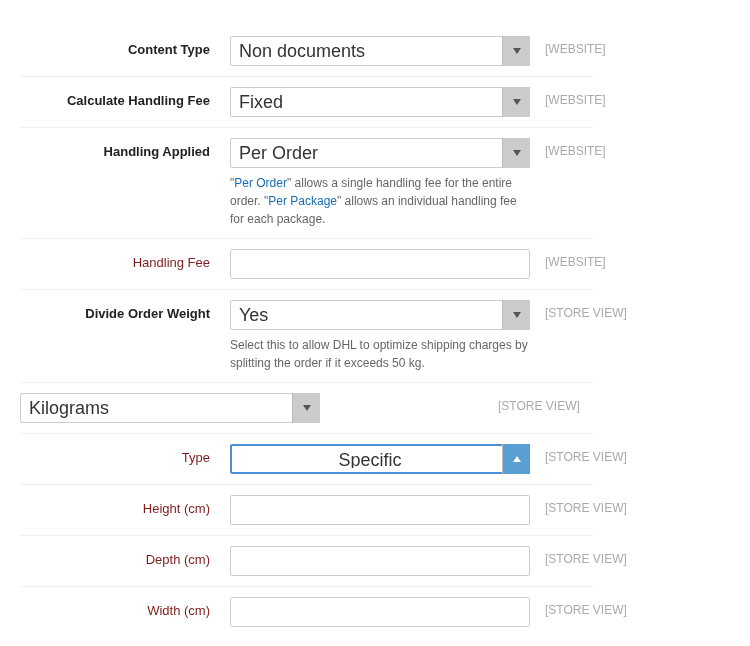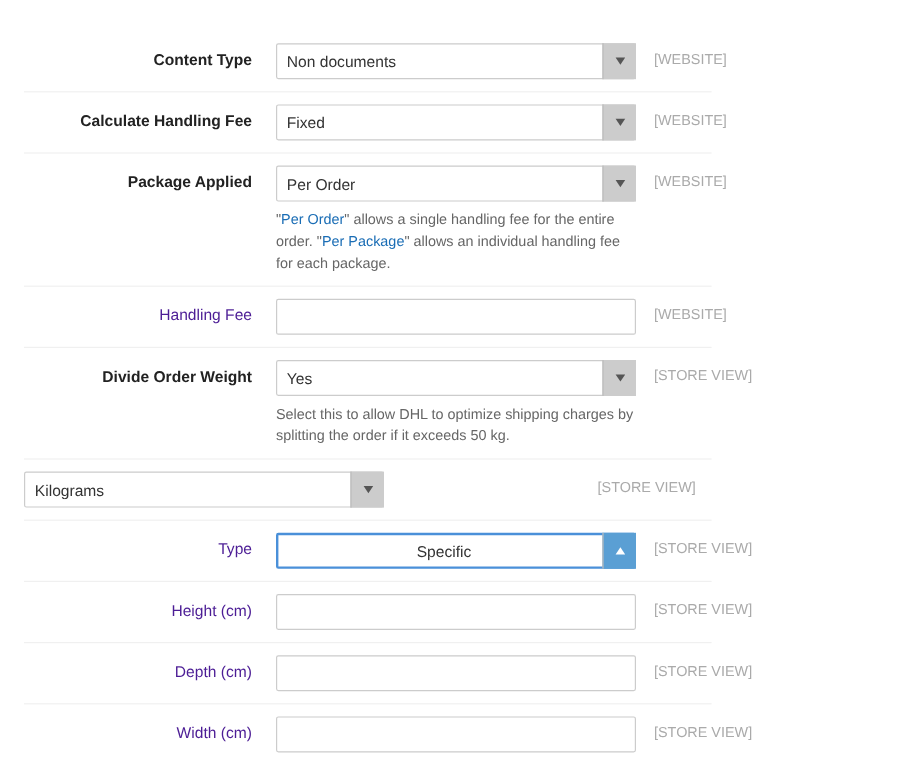--- a/index.html
+++ b/index.html
@@ -28,21 +28,21 @@
       border-bottom: none;
     }
 
     .label-col {
       width: 210px;
       min-width: 210px;
       text-align: right;
       padding-right: 20px;
       padding-top: 6px;
       font-size: 13px;
-      color: #4c1d95;
+      color: #7f1d1d;
     }
 
     .label-col.bold-label {
       font-weight: bold;
       color: #222;
     }
 
     .input-col {
       flex: 1;
       display: flex;
@@ -62,21 +62,21 @@
       position: relative;
       width: 300px;
     }
 
     .select-wrapper select {
       width: 100%;
       height: 30px;
       border: 1px solid #ccc;
       background: #fff;
       padding: 4px 28px 4px 8px;
-      font-size: 13px;
+      font-size: 18px;
       color: #333;
       appearance: none;
       -webkit-appearance: none;
       cursor: pointer;
       border-radius: 2px;
     }
 
     .select-wrapper.active-select select {
       border-color: #4a90d9;
       border-width: 2px;
@@ -154,21 +154,21 @@
       <div class="input-col">
         <div class="select-wrapper"><select><option value="Fixed">Fixed</option><option value="Percent">Percent</option></select><div class="select-arrow">
             <svg viewBox="0 0 10 10">
               <polygon points="1,2 9,2 5,8"></polygon>
             </svg>
           </div></div>
       </div>
       <div class="scope-col">[WEBSITE]</div>
     </div>
     <div class="form-row">
-      <div class="label-col bold-label">Package Applied</div>
+      <div class="label-col bold-label">Handling Applied</div>
       <div class="input-col">
         <div class="select-wrapper"><select><option value="Per Order">Per Order</option><option value="Per Package">Per Package</option></select><div class="select-arrow">
             <svg viewBox="0 0 10 10">
               <polygon points="1,2 9,2 5,8"></polygon>
             </svg>
           </div></div>
         <div class="hint-text">"<span class="highlight">Per Order</span>" allows a single handling fee for the entire order. "<span class="highlight">Per Package</span>" allows an individual handling fee for each package.</div>
       </div>
       <div class="scope-col">[WEBSITE]</div>
     </div>

